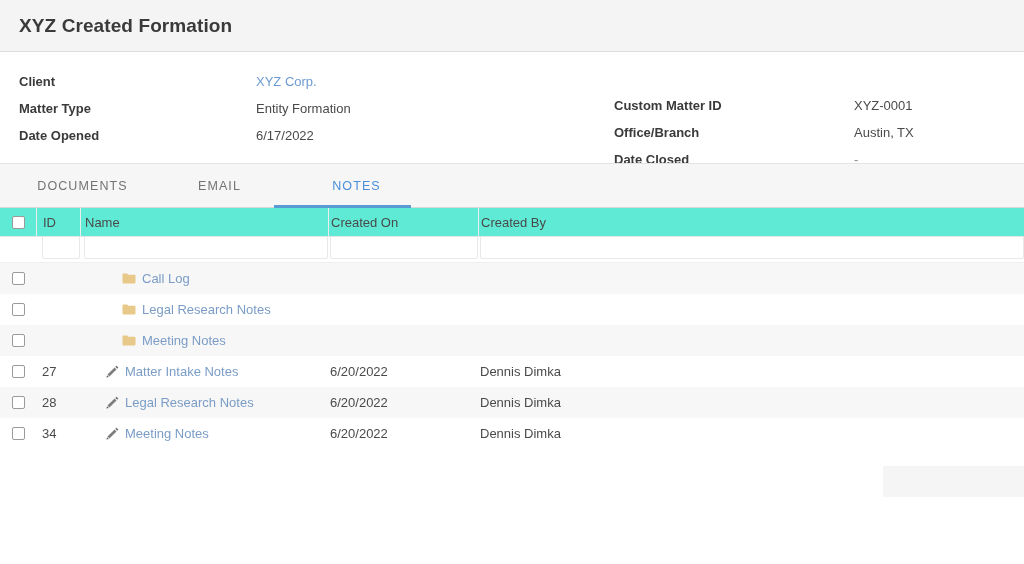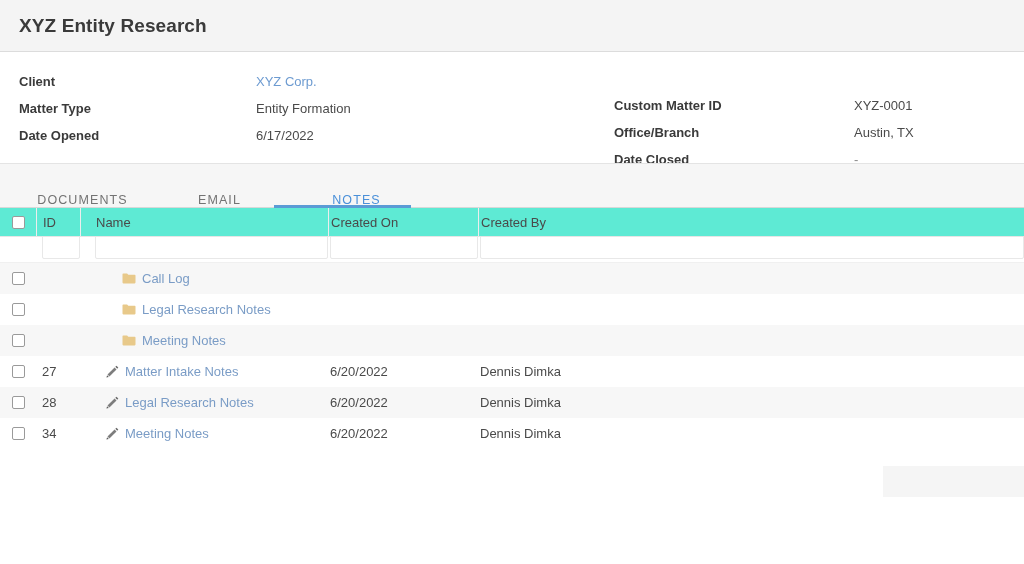--- a/index.html
+++ b/index.html
@@ -75,21 +75,21 @@
     background: #f6f6f6;
     border-top: 1px solid #e4e4e4;
     border-bottom: 1px solid #d8d8d8;
     display: flex;
     align-items: stretch;
     box-sizing: border-box;
     position: relative;
   }
   .tab {
     display: flex;
-    align-items: flex-end;
+    align-items: center;
     justify-content: center;
     font-size: 12.5px;
     letter-spacing: 1.1px;
     color: #737373;
     cursor: pointer;
     box-sizing: border-box;
     position: relative;
     padding-left: 28px;
   }
   .tab:nth-child(1) { width: 137px; }
@@ -125,21 +125,21 @@
     font-size: 13px;
     color: #4a4a4a;
     box-sizing: border-box;
     display: flex;
     align-items: center;
     height: 100%;
   }
 
   .c-check { width: 36px; flex: none; justify-content: center; }
   .c-id    { width: 44px; flex: none; padding-left: 6px; }
-  .c-name  { width: 248px; flex: none; padding-left: 15px; }
+  .c-name  { width: 248px; flex: none; padding-left: 4px; }
   .c-on    { width: 150px; flex: none; padding-left: 2px; }
   .c-by    { flex: 1 1 auto; padding-left: 2px; }
 
   .grid-header .c-id,
   .grid-header .c-name,
   .grid-header .c-on,
   .grid-header .c-by { border-left: 1px solid #ededed; }
 
   
   .filter-row {
@@ -236,21 +236,21 @@
     top: 466px;
     width: 141px;
     height: 31px;
     background: #f5f5f5;
   }
 </style>
 </head>
 <body>
 
 <div class="title-bar">
-  <div class="page-title">XYZ Entity Research</div>
+  <div class="page-title">XYZ Created Formation</div>
 </div>
 
 <div class="detail-panel">
 
   <div class="detail-row">
     <div class="detail-col left">
       <div class="detail-label">Client</div>
       <div class="detail-value link">XYZ Corp.</div>
     </div>
     <div class="detail-col right">

